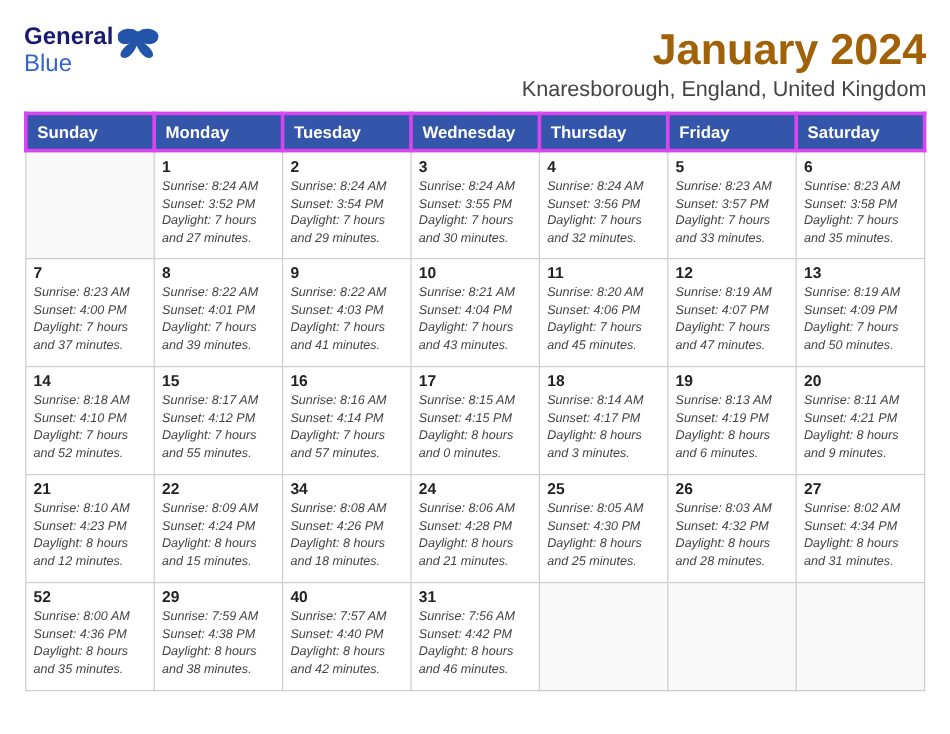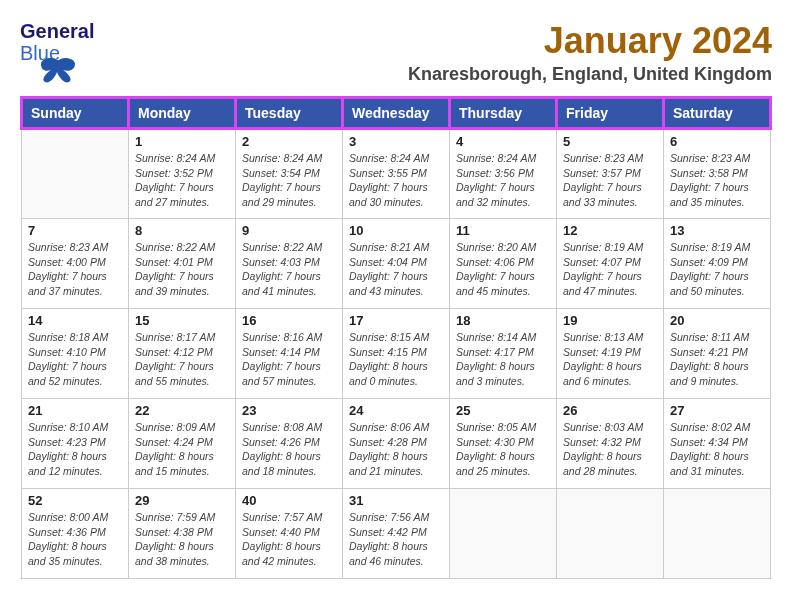--- a/index.html
+++ b/index.html
@@ -21,21 +21,20 @@
     }
     .month-title {
       font-size: 36px;
       font-weight: bold;
       color: #a16207;
     }
     .location-title {
       font-size: 18px;
       color: #444;
       margin-top: 2px;
-      font-weight: bold;
     }
     .calendar {
       width: 100%;
       border-collapse: collapse;
       margin-top: 8px;
     }
     .calendar th {
       background: #3355aa;
       color: #fff;
       text-align: left;
@@ -65,21 +64,20 @@
       color: #444;
       line-height: 1.4;
       font-style: italic;
     }
     .empty-cell {
       background: #f9f9f9;
     }
     .logo-wrapper {
       display: flex;
       align-items: center;
-      flex-direction: column;
     }
     .logo-name {
       display: flex;
       flex-direction: column;
     }
     .logo-bird {
       margin-left: 4px;
       margin-top: -8px;
     }
   </style>
@@ -207,21 +205,21 @@
       <tr>
         <td>
           <span class="day-number">21</span>
           <div class="day-info">Sunrise: 8:10 AM<br>Sunset: 4:23 PM<br>Daylight: 8 hours and 12 minutes.</div>
         </td>
         <td>
           <span class="day-number">22</span>
           <div class="day-info">Sunrise: 8:09 AM<br>Sunset: 4:24 PM<br>Daylight: 8 hours and 15 minutes.</div>
         </td>
         <td>
-          <span class="day-number">23</span>
+          <span class="day-number">34</span>
           <div class="day-info">Sunrise: 8:08 AM<br>Sunset: 4:26 PM<br>Daylight: 8 hours and 18 minutes.</div>
         </td>
         <td>
           <span class="day-number">24</span>
           <div class="day-info">Sunrise: 8:06 AM<br>Sunset: 4:28 PM<br>Daylight: 8 hours and 21 minutes.</div>
         </td>
         <td>
           <span class="day-number">25</span>
           <div class="day-info">Sunrise: 8:05 AM<br>Sunset: 4:30 PM<br>Daylight: 8 hours and 25 minutes.</div>
         </td>

